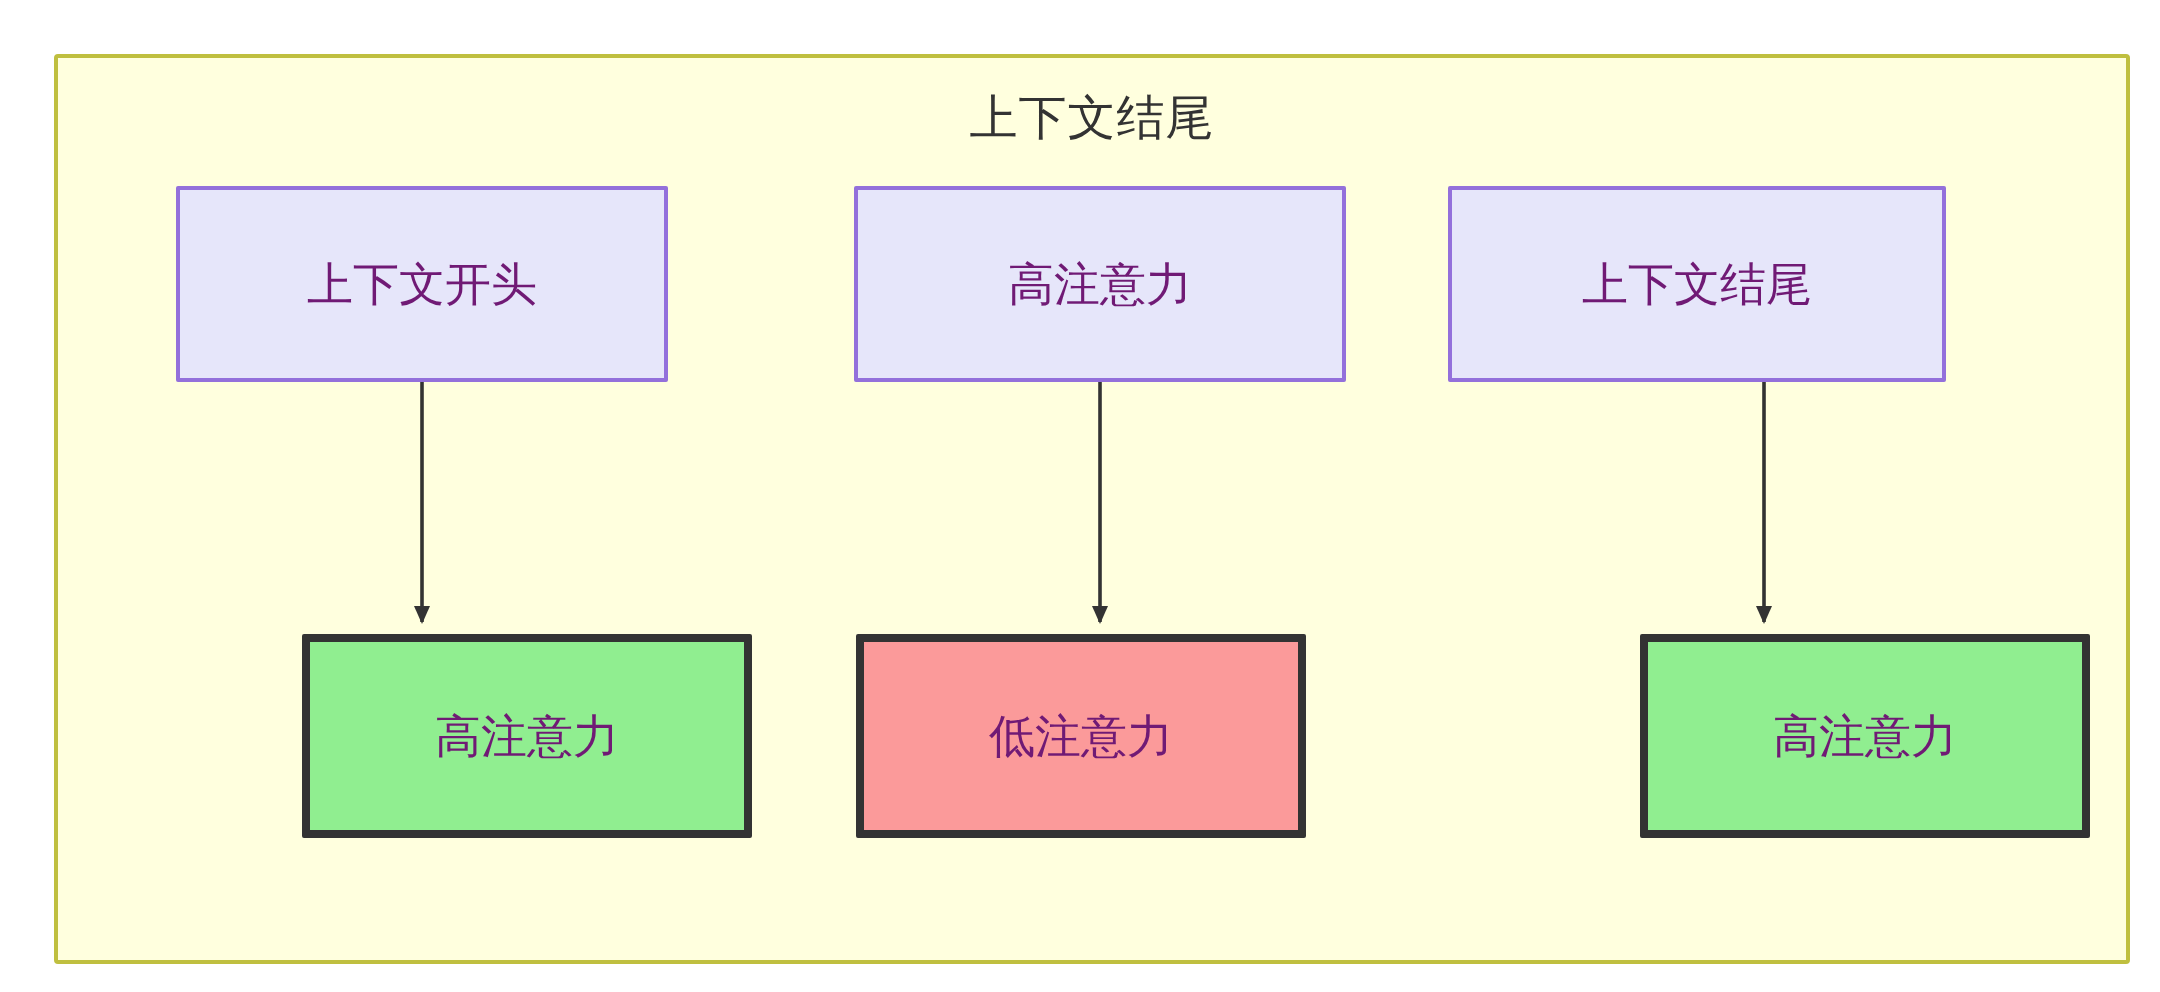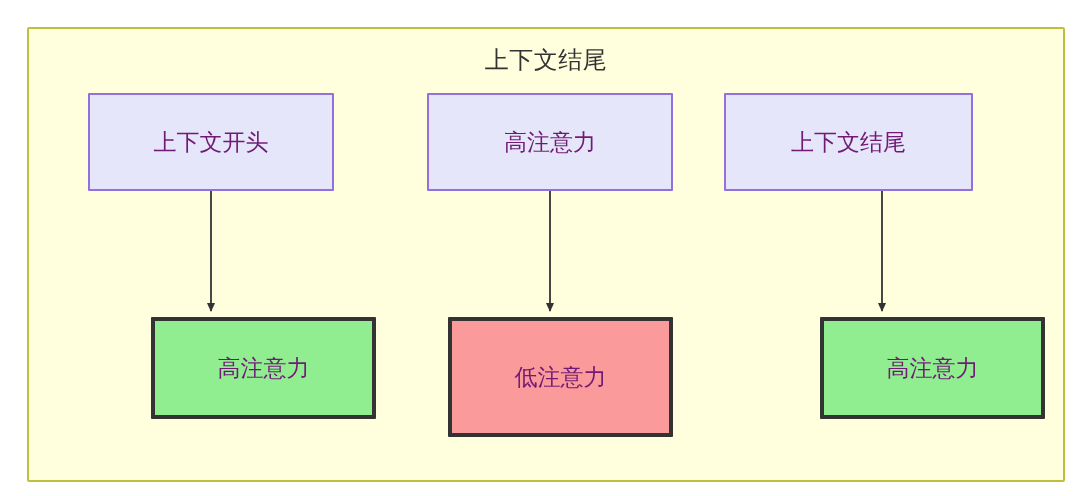--- a/index.html
+++ b/index.html
@@ -79,21 +79,21 @@
   .node.result.low {
     background: #fb9a9a;
   }
 
   
   .n-top-1 { left: 88px;  top: 93px;  width: 246px; height: 98px; }
   .n-top-2 { left: 427px; top: 93px;  width: 246px; height: 98px; }
   .n-top-3 { left: 724px; top: 93px;  width: 249px; height: 98px; }
 
   .n-bot-1 { left: 103px; top: 317px; width: 225px; height: 102px; }
-  .n-bot-2 { left: 448px; top: 317px; width: 225px; height: 120px; justify-content: center; }
+  .n-bot-2 { left: 428px; top: 317px; width: 225px; height: 102px; justify-content: center; }
   .n-bot-3 { left: 772px; top: 317px; width: 225px; height: 102px; }
 
   
   .edges {
     position: absolute;
     left: 0;
     top: 0;
     width: 1080px;
     height: 496px;
     pointer-events: none;

